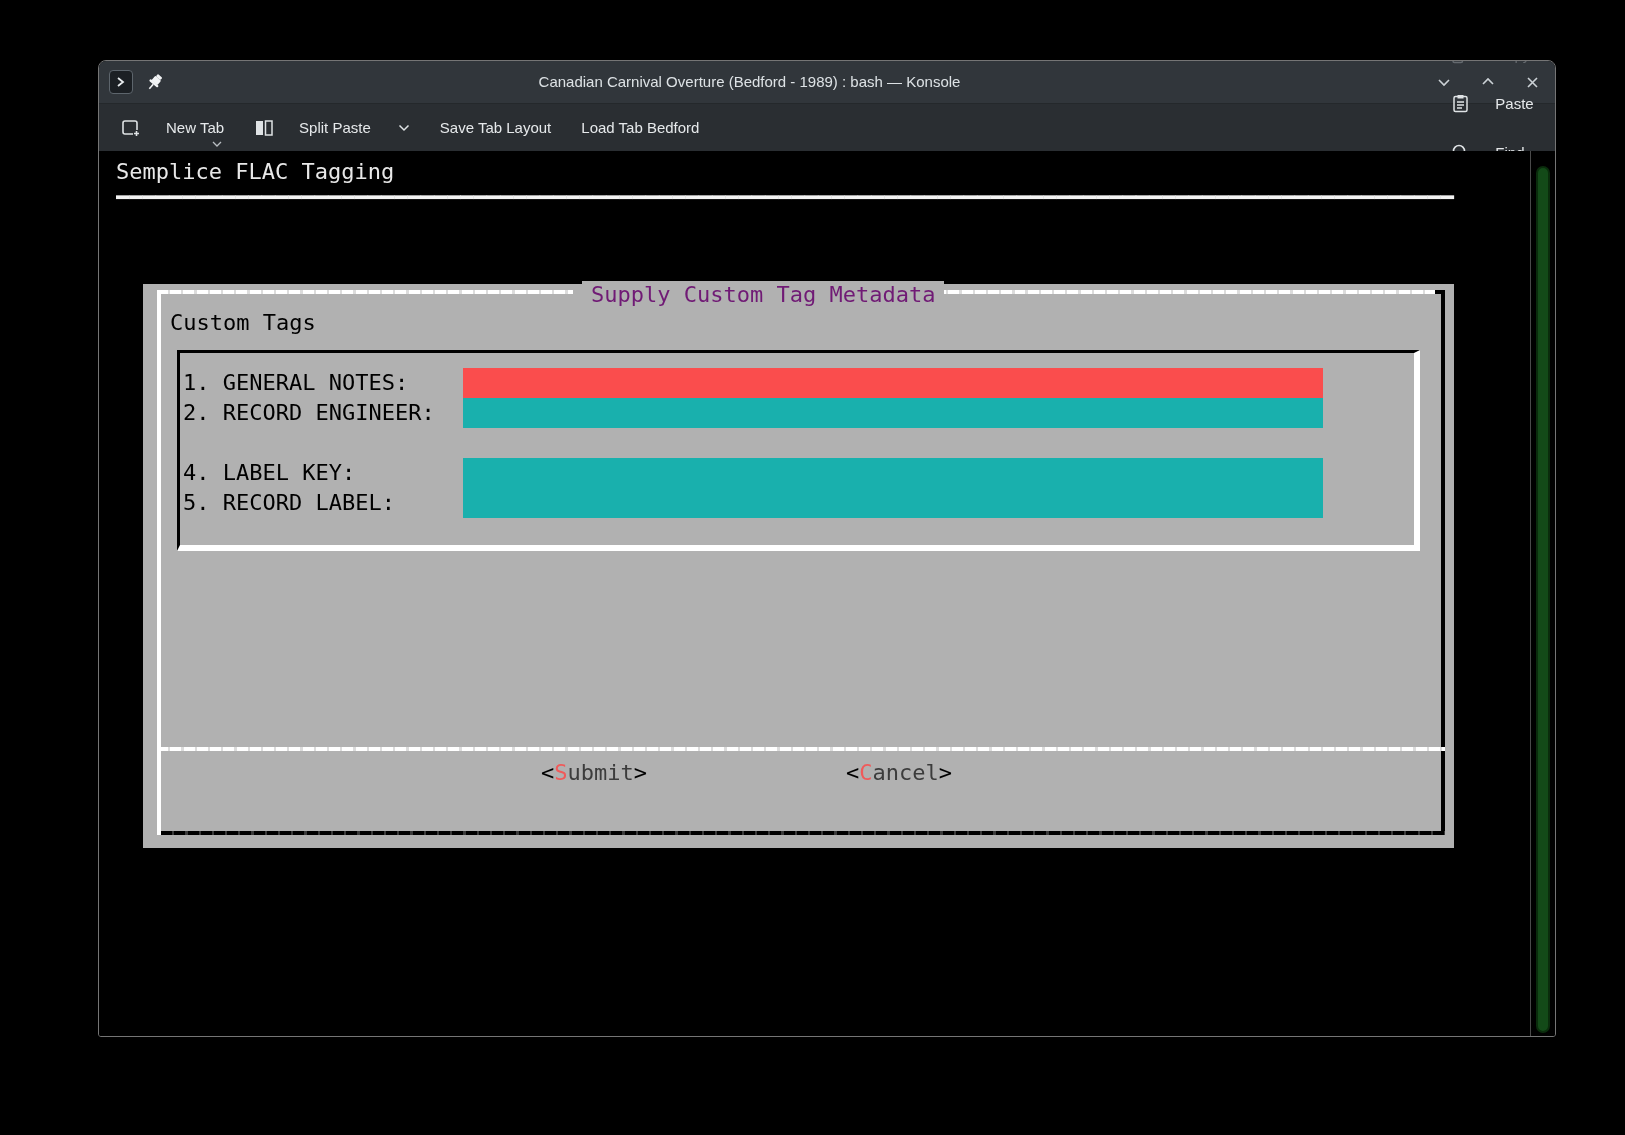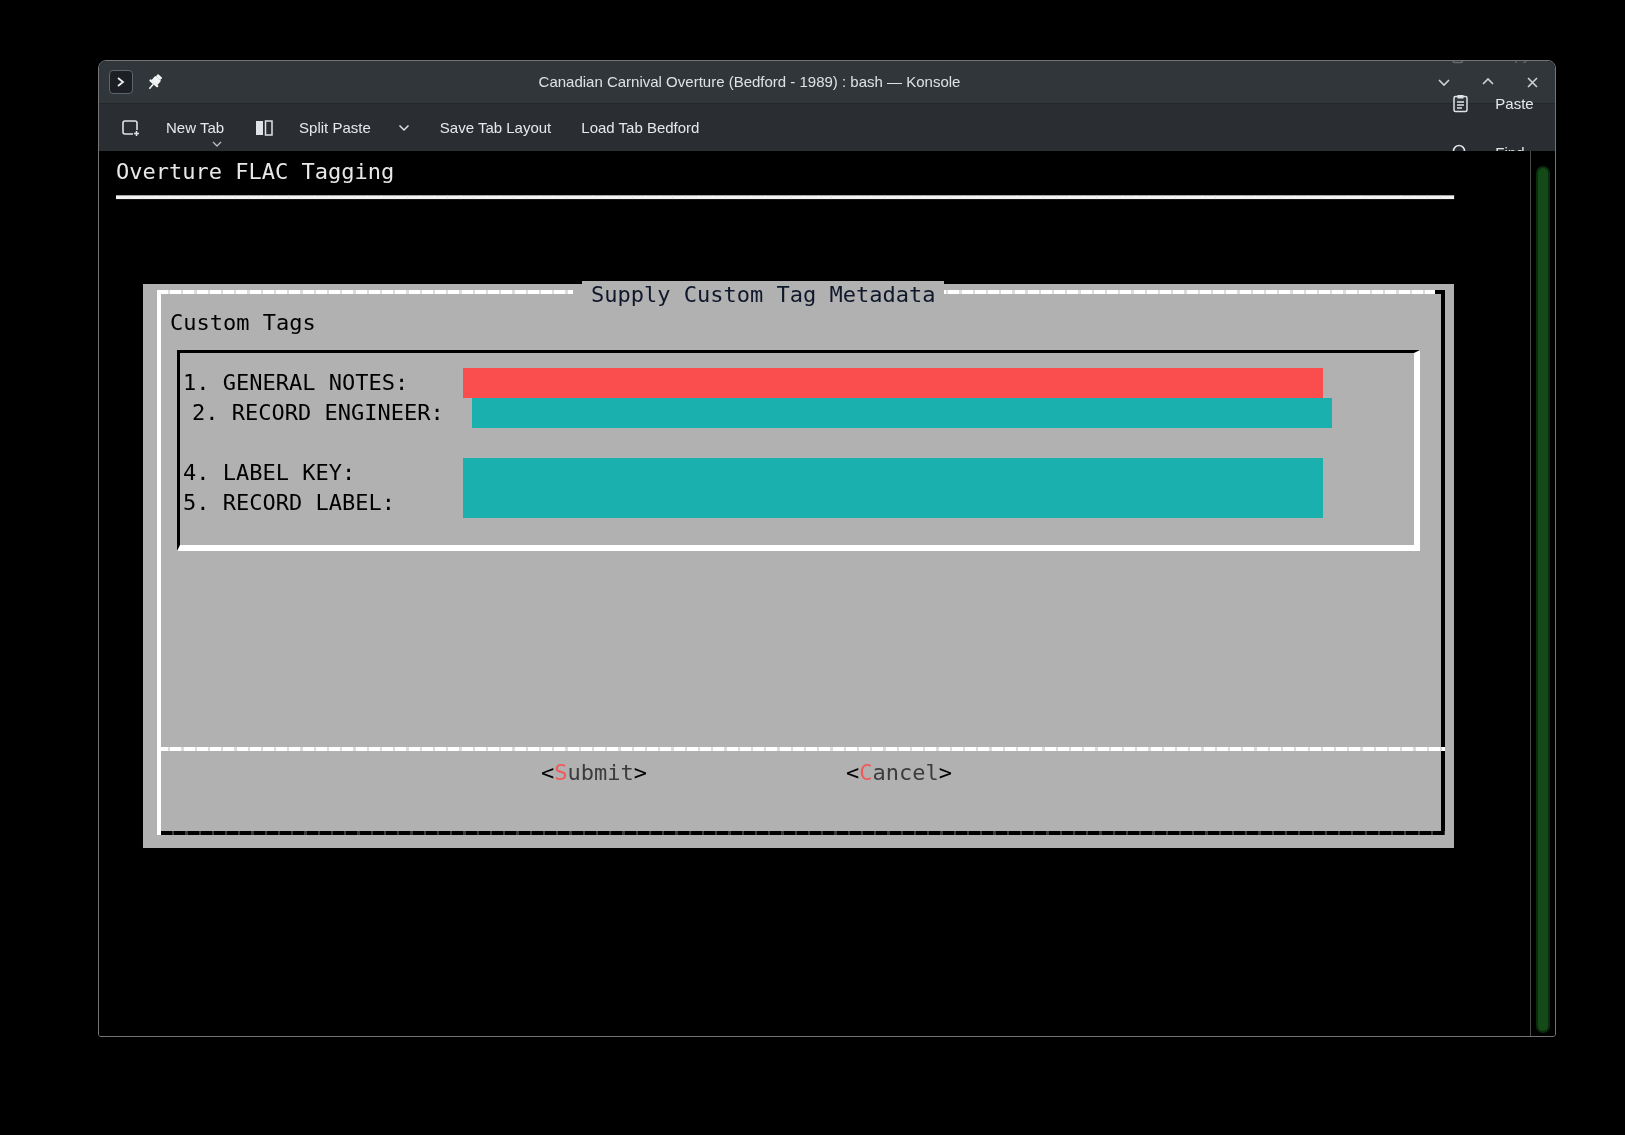--- a/index.html
+++ b/index.html
@@ -46,21 +46,21 @@
   
   .dialog { position:absolute; left:44px; top:133px; width:1311px; height:564px; background:#b1b1b1;
             font-family:"DejaVu Sans Mono", monospace; font-size:22px; color:#000; }
   .hline-w { position:absolute; height:4px;
              background:repeating-linear-gradient(90deg,#ffffff 0 11px,#dcdcdc 11px 13.25px); }
   .hline-b { position:absolute; height:4px;
              background:repeating-linear-gradient(90deg,#000000 0 11px,#3a3a3a 11px 13.25px); }
   .vline-w { position:absolute; width:4px; background:#ffffff; }
   .vline-b { position:absolute; width:4px; background:#000000; }
   .dlg-title { position:absolute; top:-3px; left:439px; height:28px; line-height:28px;
-               background:#b1b1b1; padding:0 9px; color:#0f172a; white-space:nowrap; }
+               background:#b1b1b1; padding:0 9px; color:#701a75; white-space:nowrap; }
   .section-label { position:absolute; left:27px; top:24px; white-space:nowrap; }
 
   .form-box { position:absolute; left:34px; top:66px; width:1243px; height:201px;
               border-top:3px solid #000; border-left:3px solid #000;
               border-right:6px solid #fff; border-bottom:6px solid #fff; background:#b1b1b1; }
   .form-row { position:absolute; left:0; height:30px; width:1311px;border-radius:7px; }
   .row-label { position:absolute; left:40px; top:0; line-height:30px; white-space:pre; }
   .row-field { position:absolute; left:320px; top:0; width:860px; height:30px; cursor:text; }
   .field-active { background:#fa4d4d; }
   .field-idle   { background:#19b0ad; }
@@ -175,21 +175,21 @@
           <svg width="24" height="18" viewBox="0 0 24 18">
             <rect x="1" y="1.5" width="22" height="2.6" fill="#e6e9eb"></rect>
             <rect x="1" y="7.7" width="22" height="2.6" fill="#e6e9eb"></rect>
             <rect x="1" y="13.9" width="22" height="2.6" fill="#e6e9eb"></rect>
           </svg>
         </div>
       </div>
     </div>
 
     <div class="term">
-      <div class="term-heading">Overture FLAC Tagging</div>
+      <div class="term-heading">Semplice FLAC Tagging</div>
       <div class="term-underline">━━━━━━━━━━━━━━━━━━━━━━━━━━━━━━━━━━━━━━━━━━━━━━━━━━━━━━━━━━━━━━━━━━━━━━━━━━━━━━━━━━━━━━━━━━━━━━━━━━━━━</div>
 
       <div class="dialog">
 
         <div class="hline-w" style="left:14px; top:6px;  width:416px;"></div>
         <div class="hline-w" style="left:792px; top:6px; width:504px;"></div>
         <div class="hline-b" style="left:1292px; top:6px; width:10px;"></div>
         <div class="vline-w" style="left:14px; top:6px; height:545px;"></div>
         <div class="vline-b" style="left:1298px; top:6px; height:545px;"></div>
         <div class="hline-b" style="left:18px; top:547px; width:1284px;"></div>
@@ -197,21 +197,21 @@
         <div class="dlg-title">Supply Custom Tag Metadata</div>
         <div class="section-label">Custom Tags</div>
 
         <div class="form-box"></div>
 
         <div class="form-row" style="top:84px;">
           <span class="row-label"><span>1. </span><span>GENERAL NOTES:</span></span>
           <span class="row-field field-active"></span>
           <span class="cursor-mark" style="left:320px; top:110px; position:absolute;"></span>
         </div>
-        <div class="form-row" style="top:114px;margin-left:9px;">
+        <div class="form-row" style="top:114px;">
           <span class="row-label"><span>2. </span><span>RECORD ENGINEER:</span></span>
           <span class="row-field field-idle"></span>
         </div>
         <div class="form-row" style="top:174px;">
           <span class="row-label"><span>4. </span><span>LABEL KEY:</span></span>
           <span class="row-field field-idle"></span>
         </div>
         <div class="form-row" style="top:204px;">
           <span class="row-label"><span>5. </span><span>RECORD LABEL:</span></span>
           <span class="row-field field-idle"></span>

